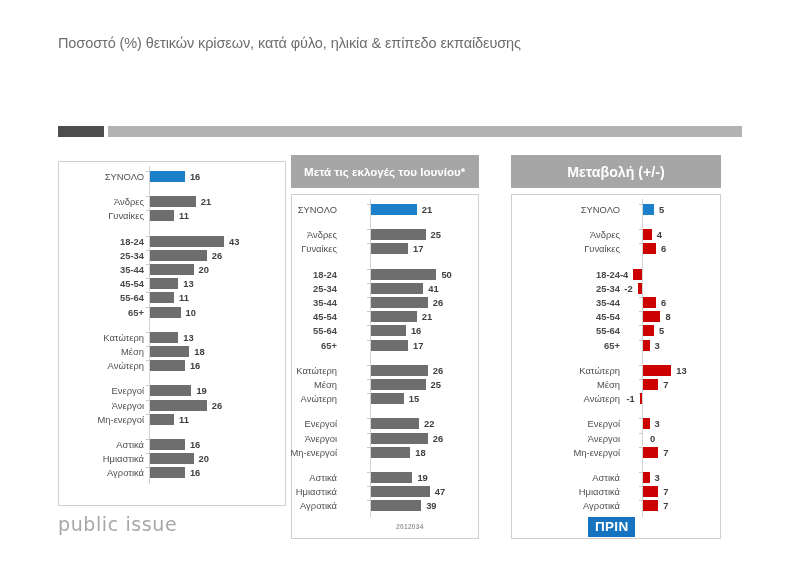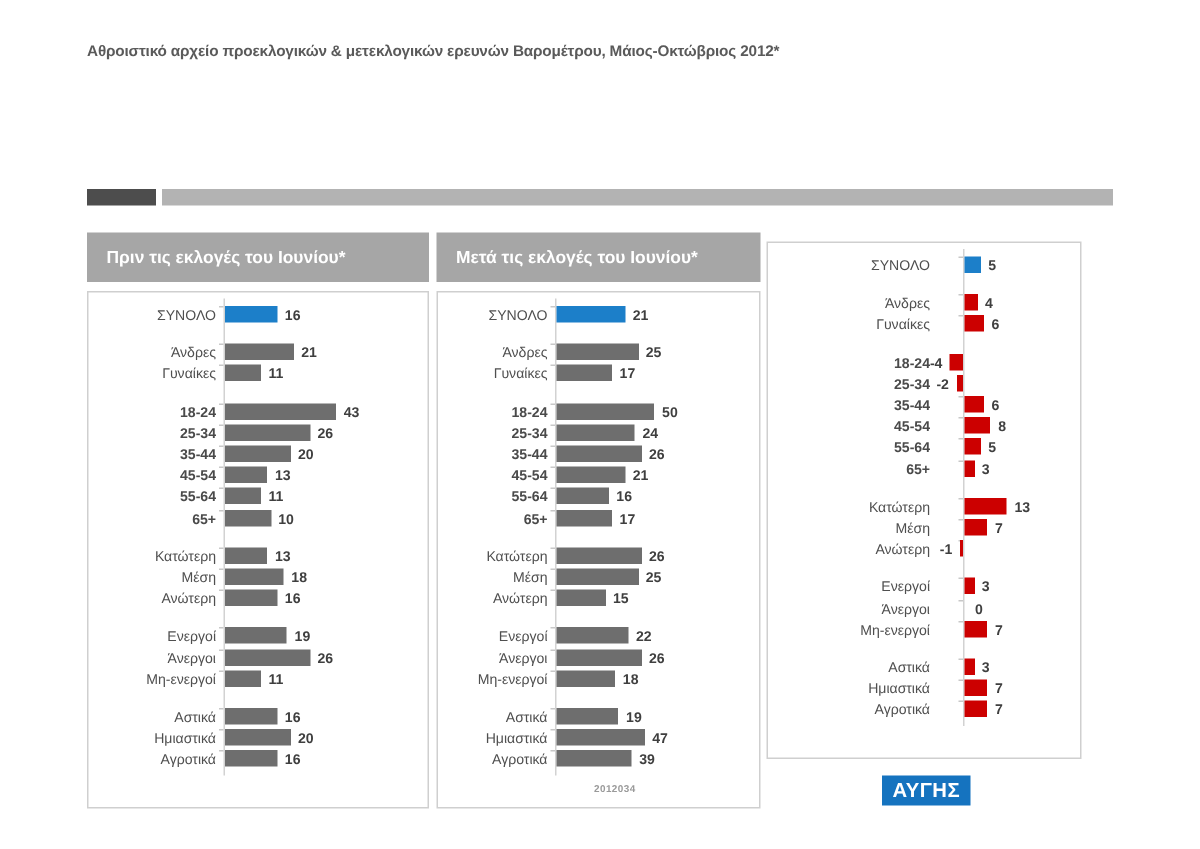--- a/index.html
+++ b/index.html
@@ -102,21 +102,21 @@
   .panel-body {
     margin-top: 6px;
     border: 1px solid #cfcfcf;
     background: #ffffff;
     box-sizing: border-box;
     height: 345px;
     position: relative;
   }
 
   #panel-before { left: 58px;  width: 228px; }
-  #panel-after  { left: 291px; width: 216px; }
+  #panel-after  { left: 291px; width: 188px; }
   #panel-change { left: 511px; width: 210px; }
 
   
   .chart {
     position: absolute;
     left: 0;
     top: 0;
     width: 100%;
     height: 100%;
   }
@@ -225,30 +225,29 @@
     font-family: "Liberation Serif", "DejaVu Serif", serif;
     font-size: 14.5px;
     font-weight: bold;
     letter-spacing: -0.4px;
   }
 </style>
 </head>
 <body>
 
 <div id="header">
-  <div id="source-note">Αθροιστικό αρχείο προεκλογικών &amp; μετεκλογικών ερευνών Βαρομέτρου, Μάιος-Οκτώβριος 2012*</div>
+  <div id="subtitle">Ποσοστό (%) θετικών κρίσεων, κατά φύλο, ηλικία &amp; επίπεδο εκπαίδευσης</div>
 </div>
 
 <div id="strip">
   <div id="strip-dark"></div>
   <div id="strip-light"></div>
 </div>
 
 <div class="panel" id="panel-before">
-  <div class="panel-header left-align">Πριν τις εκλογές του Ιουνίου*</div>
   <div class="panel-body">
     <div class="chart" id="chart-before">
         <div class="axis" style="left: 90px; top: 4px; height: 318.4px;"></div>
         <div class="row" style="top: 9px;">
           <div class="row-label plain" style="right: 141px; width: 82px;">ΣΥΝΟΛΟ</div>
           <div class="tick" style="left: 87px; top: 0px;"></div>
           <div class="bar blue" style="left: 91px; width: 34.88px;"></div>
           <div class="bar-value" style="left: 130.88px;">16</div>
         </div>
         <div class="row" style="top: 34.2px;">
@@ -383,21 +382,21 @@
         <div class="row" style="top: 73.6px;">
           <div class="row-label" style="right: 141px; width: 70px;">18-24</div>
           <div class="tick" style="left: 75px; top: 0px;"></div>
           <div class="bar gray" style="left: 79px; width: 65.4px;"></div>
           <div class="bar-value" style="left: 149.4px;">50</div>
         </div>
         <div class="row" style="top: 87.8px;">
           <div class="row-label" style="right: 141px; width: 70px;">25-34</div>
           <div class="tick" style="left: 75px; top: 0px;"></div>
           <div class="bar gray" style="left: 79px; width: 52.32px;"></div>
-          <div class="bar-value" style="left: 136.32px;">24</div>
+          <div class="bar-value" style="left: 136.32px;">41</div>
         </div>
         <div class="row" style="top: 102px;">
           <div class="row-label" style="right: 141px; width: 70px;">35-44</div>
           <div class="tick" style="left: 75px; top: 0px;"></div>
           <div class="bar gray" style="left: 79px; width: 56.68px;"></div>
           <div class="bar-value" style="left: 140.68px;">26</div>
         </div>
         <div class="row" style="top: 116.2px;">
           <div class="row-label" style="right: 141px; width: 70px;">45-54</div>
           <div class="tick" style="left: 75px; top: 0px;"></div>
@@ -468,20 +467,21 @@
           <div class="row-label plain" style="right: 141px; width: 70px;">Αγροτικά</div>
           <div class="tick" style="left: 75px; top: 0px;"></div>
           <div class="bar gray" style="left: 79px; width: 50.14px;"></div>
           <div class="bar-value" style="left: 134.14px;">39</div>
         </div>
       </div>
   </div>
 </div>
 
 <div class="panel" id="panel-change">
+  <div class="panel-header center-align">Μεταβολή (+/-)</div>
   <div class="panel-body">
     <div class="chart" id="chart-change">
         <div class="axis" style="left: 130px; top: 4px; height: 318.4px;"></div>
         <div class="row" style="top: 9px;">
           <div class="row-label plain" style="right: 100px; width: 92px;">ΣΥΝΟΛΟ</div>
           <div class="tick" style="left: 127px; top: 0px;"></div>
           <div class="bar blue" style="left: 131px; width: 10.9px;"></div>
           <div class="bar-value" style="left: 146.9px;">5</div>
         </div>
         <div class="row" style="top: 34.2px;">
@@ -583,17 +583,18 @@
           <div class="row-label plain" style="right: 100px; width: 92px;">Αγροτικά</div>
           <div class="tick" style="left: 127px; top: 0px;"></div>
           <div class="bar red" style="left: 131px; width: 15.26px;"></div>
           <div class="bar-value" style="left: 151.26px;">7</div>
         </div>
       </div>
   </div>
 </div>
 
 <div id="footer">
+  <div id="brand-public-issue">public issue</div>
   <div id="doc-code">2012034</div>
   <div id="logo-group">
-    <div id="logo-skai">ΑΥΓΗΣ</div>
+    <div id="logo-skai">ΠΡΙΝ</div>
   </div>
 </div>
 
 </body></html>

